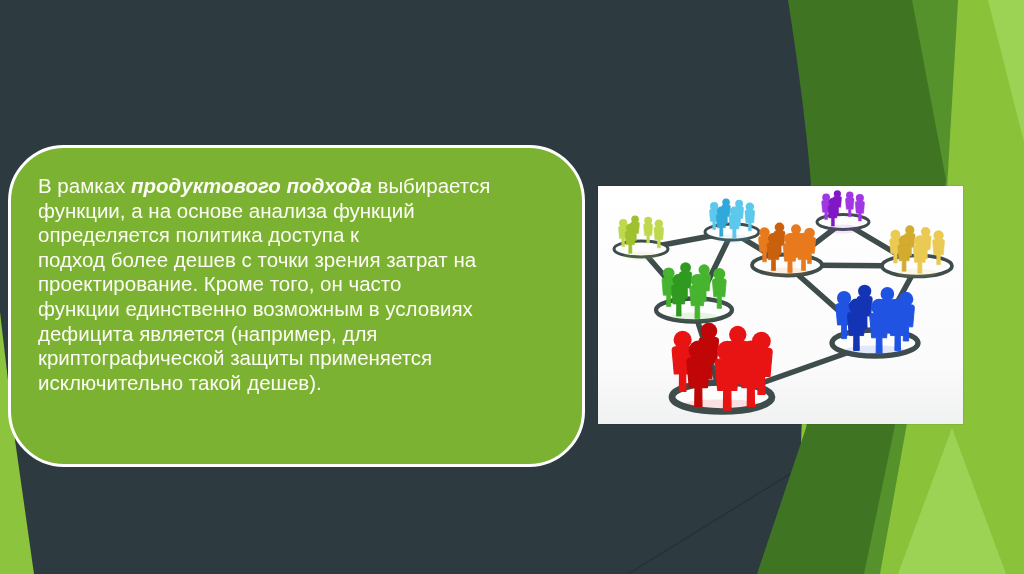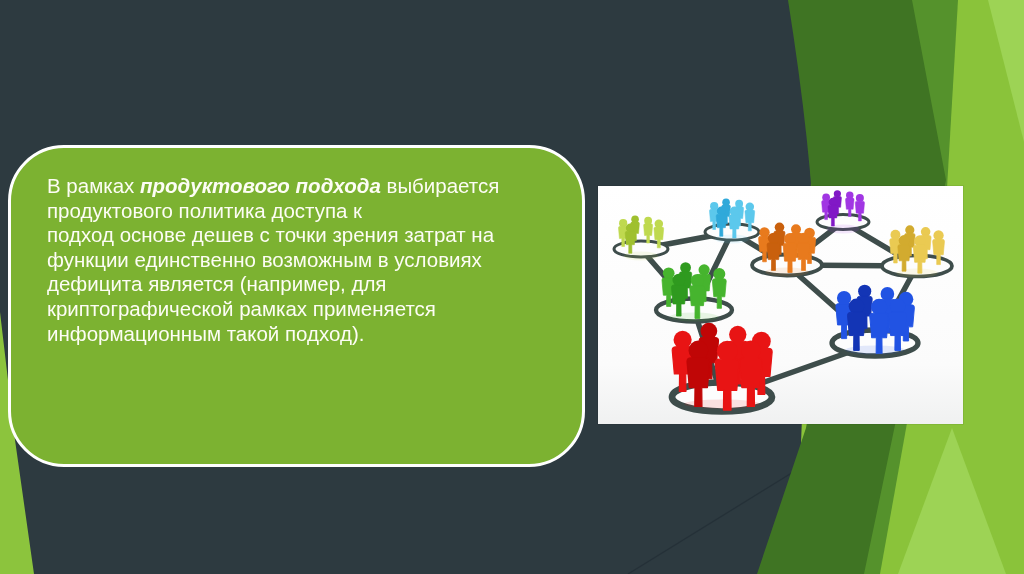--- a/index.html
+++ b/index.html
@@ -13,21 +13,20 @@
   .bg-svg{position:absolute;left:0;top:0;width:1024px;height:574px;display:block;}
   .bubble{
     position:absolute;
     left:8px;top:145px;
     width:577px;height:322px;
     box-sizing:border-box;
     border:3px solid #ffffff;
     border-radius:56px;
     background:#7cb231;
     z-index:3;
-    padding-left:9px;
   }
   .bubble-text{
     padding:26px 18px 0 27px;
     color:#fdfdf5;
     font-size:20.5px;
     line-height:24.6px;
     letter-spacing:0px;
   }
   .bubble-text .line{white-space:nowrap;}
   .bubble-text .bi{font-weight:bold;font-style:italic;}
@@ -55,26 +54,28 @@
     <path d="M898,574 L1006,574 L952,428 Z" fill="#9dd355"></path>
     <path d="M798,0 L958,0 L946,205 L880,574 L840,574 Z" fill="#55922c"></path>
     <path d="M788,0 L912,0 L946,180 L864,574 L757,574 L806,428 Q834,290 788,0 Z" fill="#3f7423"></path>
 
     <path d="M0,312 L15,440 L34,574 L0,574 Z" fill="#8cc43d"></path>
   </svg>
 
   <div class="bubble" style="background: rgb(124, 178, 49); border-color: rgb(255, 255, 255);">
     <div class="bubble-text" style="color: rgb(253, 253, 245);">
         <div class="line"><span>В рамках </span><span class="bi">продуктового подхода</span><span> выбирается</span></div>
-        <div class="line"><span>продуктового политика доступа к</span></div>
-        <div class="line"><span>подход основе дешев с точки зрения затрат на</span></div>
+        <div class="line"><span>функции, а на основе анализа функций</span></div>
+        <div class="line"><span>определяется политика доступа к</span></div>
+        <div class="line"><span>подход более дешев с точки зрения затрат на</span></div>
+        <div class="line"><span>проектирование. Кроме того, он часто</span></div>
         <div class="line"><span>функции единственно возможным в условиях</span></div>
         <div class="line"><span>дефицита является (например, для</span></div>
-        <div class="line"><span>криптографической рамках применяется</span></div>
-        <div class="line"><span>информационным такой подход).</span></div>
+        <div class="line"><span>криптографической защиты применяется</span></div>
+        <div class="line"><span>исключительно такой дешев).</span></div>
       </div>
   </div>
 
   <div class="photo" style="background: rgb(253, 253, 253);">
       <svg viewBox="0 0 365 238" width="365" height="238">
         <defs>
           <linearGradient id="floor" x1="0" y1="0" x2="0" y2="1">
             <stop offset="0" stop-color="#ffffff"></stop>
             <stop offset="0.75" stop-color="#fbfbfb"></stop>
             <stop offset="1" stop-color="#f0f1f1"></stop>

